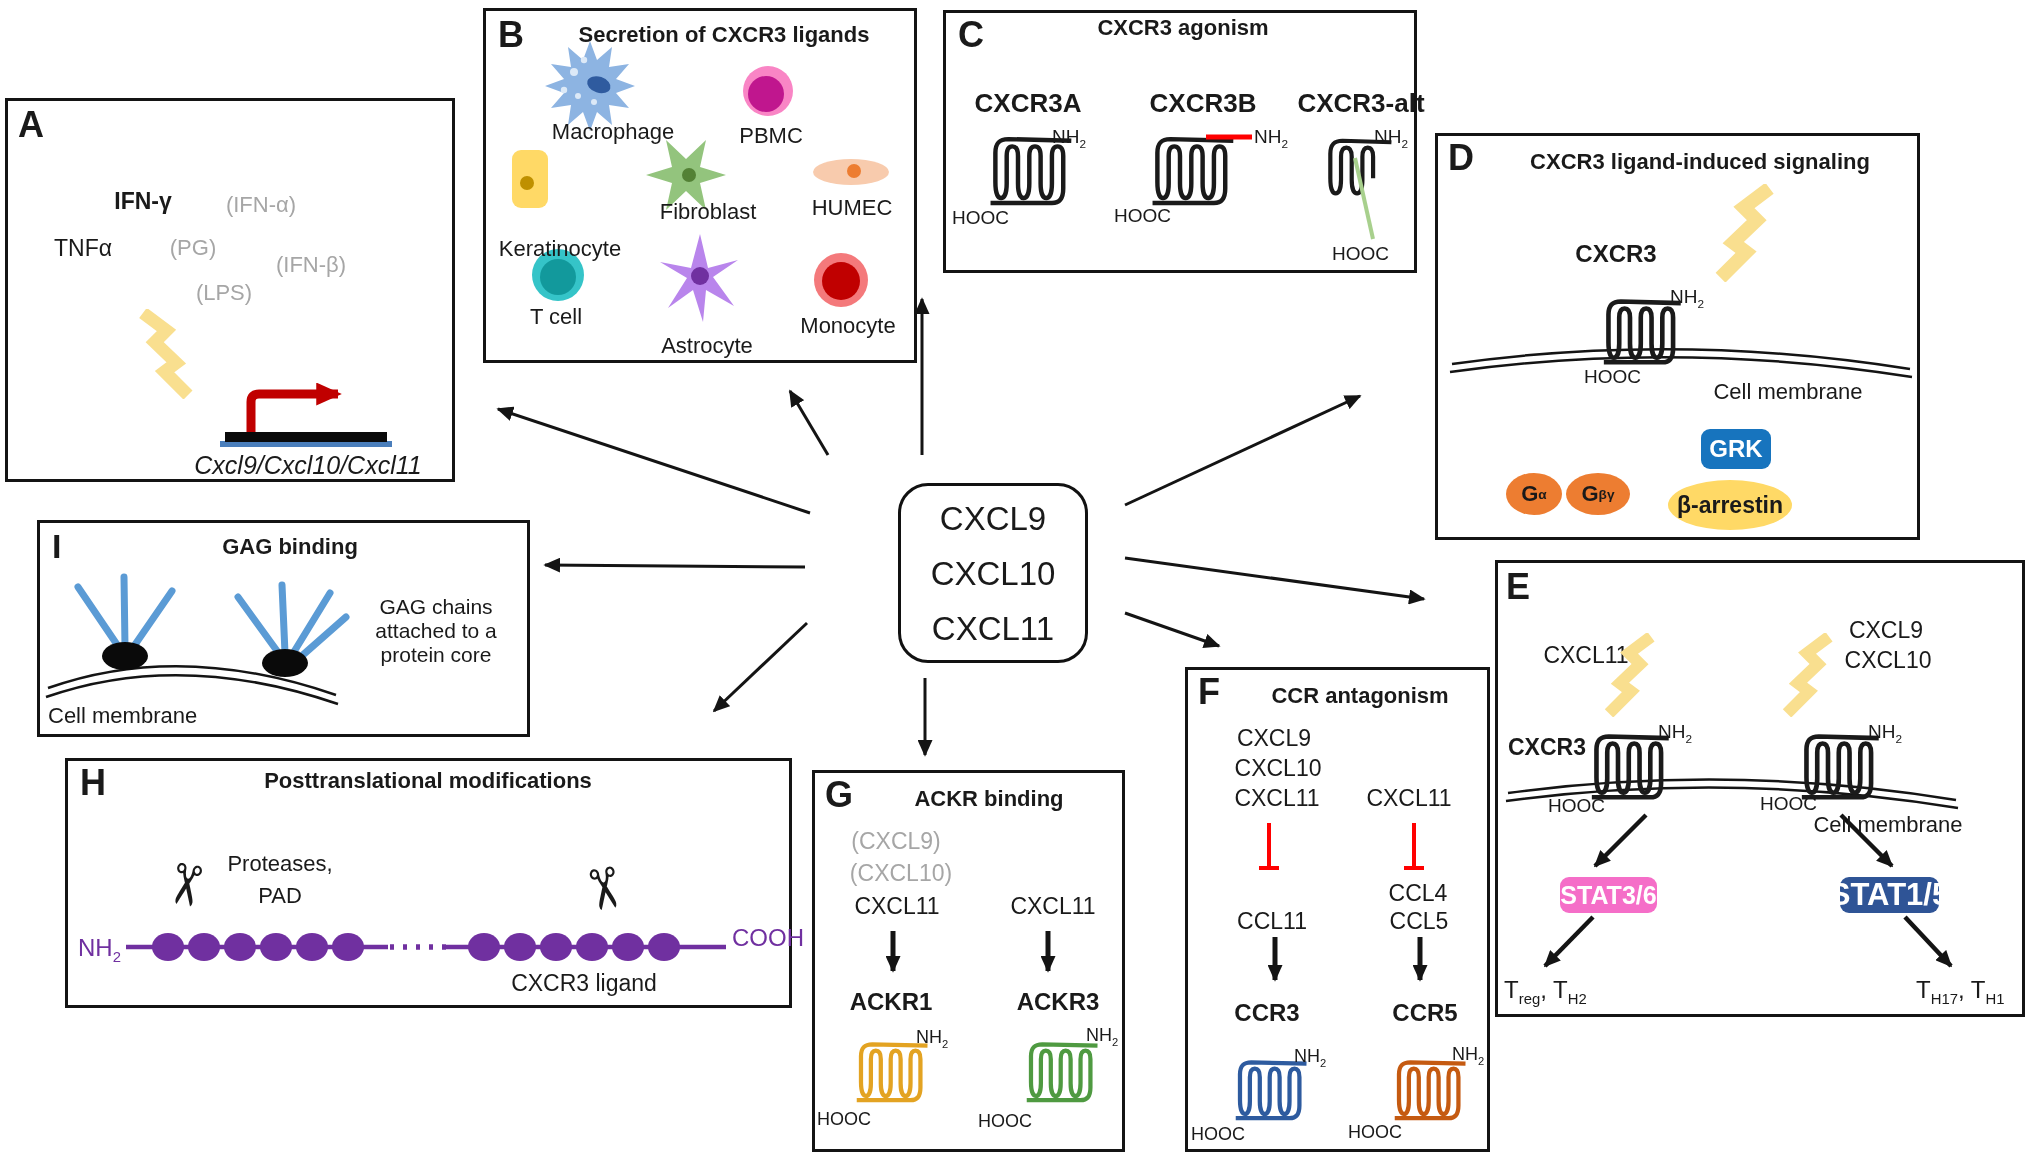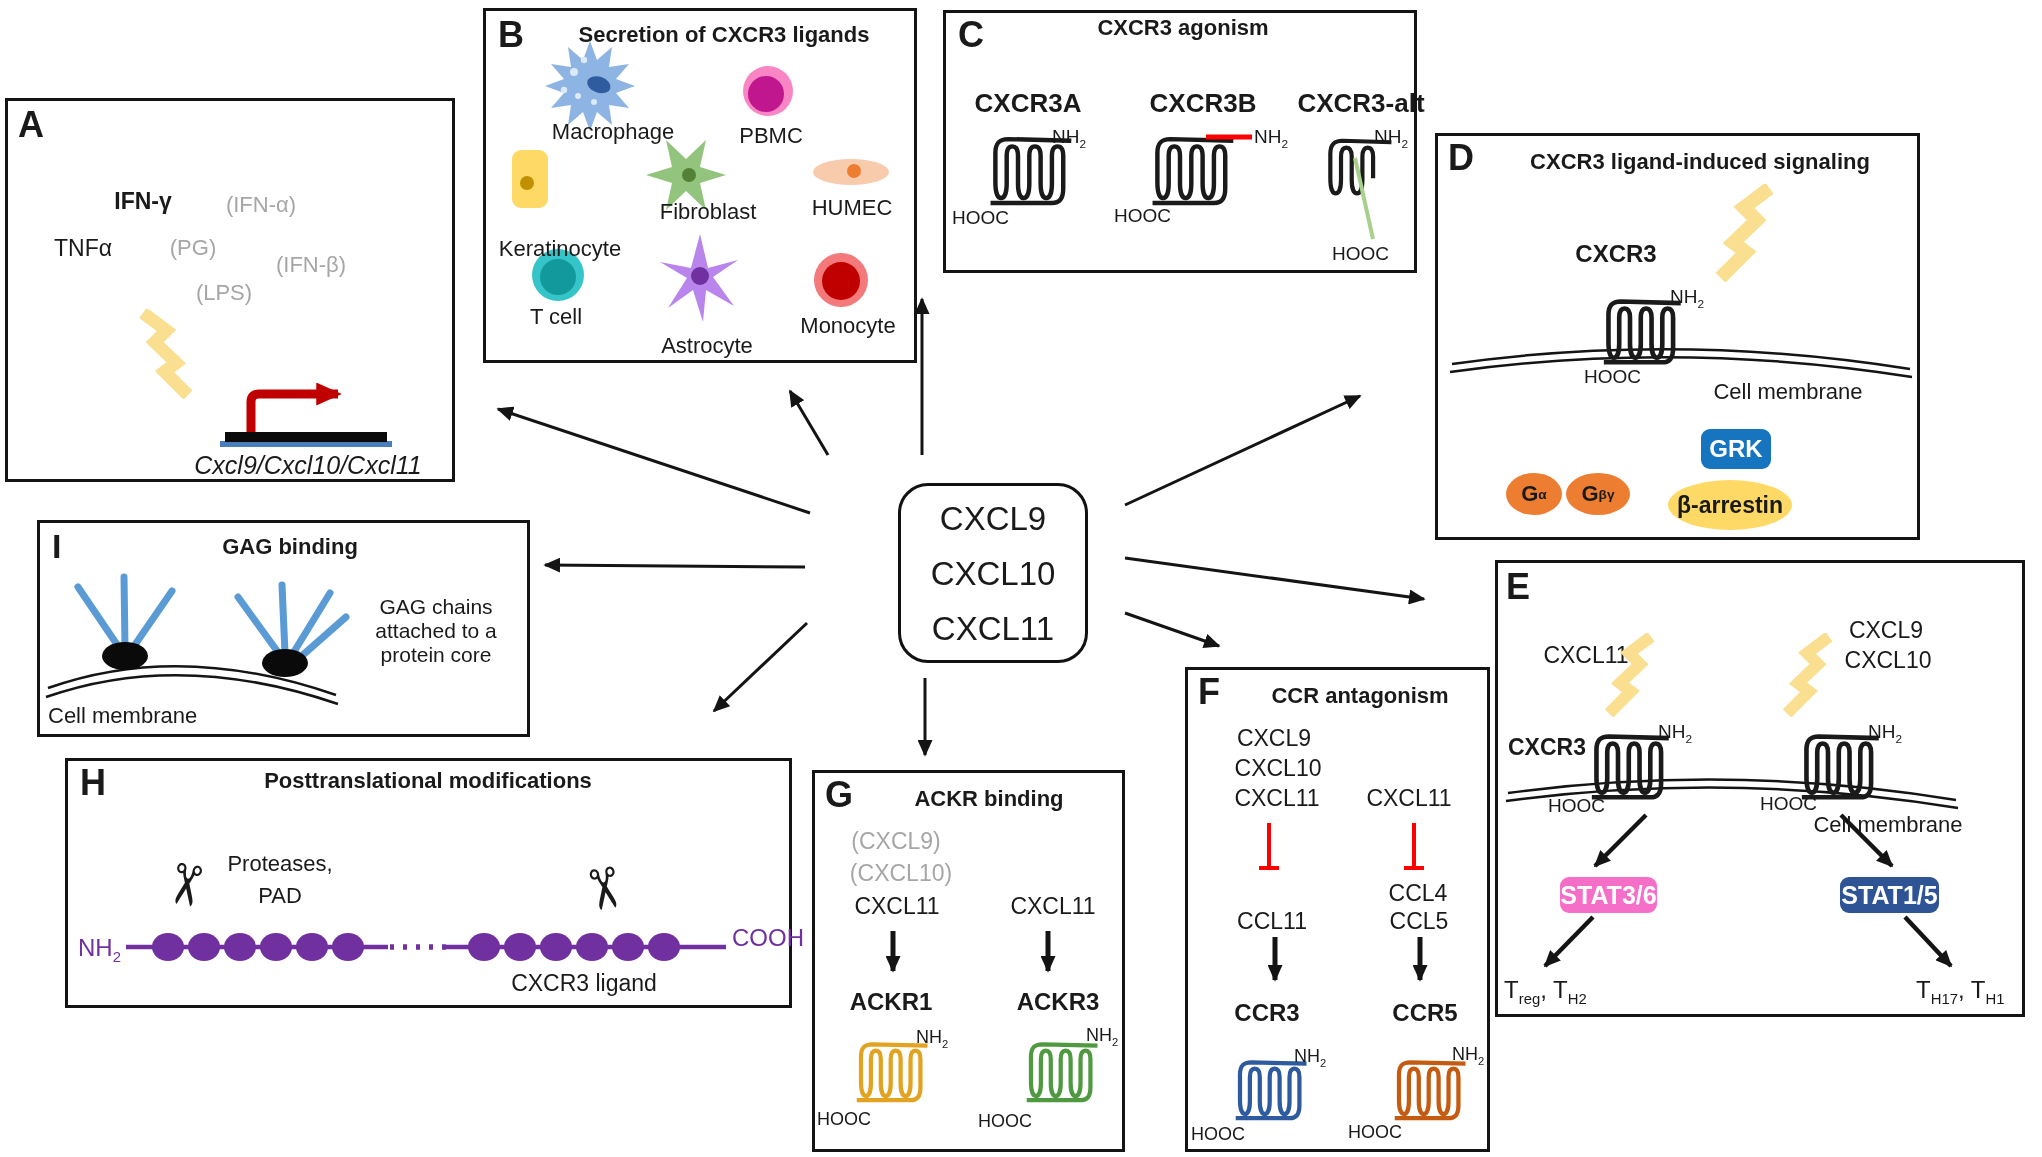--- a/index.html
+++ b/index.html
@@ -212,21 +212,21 @@
     </svg>
     <svg class="abs" style="left:290px;top:158px;" width="100" height="88" viewBox="0 0 130 100">
       <use href="#gpcr7" stroke-width="6" stroke="#1a1a1a"></use>
     </svg>
     <div class="t" style="left:160px;top:158px;font-size:19px;">NH<sub>2</sub></div>
     <div class="t" style="left:370px;top:158px;font-size:19px;">NH<sub>2</sub></div>
     <div class="t" style="left:50px;top:232px;font-size:19px;">HOOC</div>
     <div class="t" style="left:262px;top:230px;font-size:19px;">HOOC</div>
     <div class="t c" style="left:390px;top:250px;font-size:22px;">Cell membrane</div>
     <div class="pill" style="left:62px;top:314px;width:97px;height:36px;border-radius:9px;font-size:25px;background:#F56EC8;">STAT3/6</div>
-    <div class="pill" style="left:342px;top:314px;width:99px;height:36px;border-radius:9px;font-size:25px;background:#2F5496;">STAT1/5</div>
+    <div class="pill" style="left:342px;top:314px;width:99px;height:36px;border-radius:9px;font-size:31px;background:#2F5496;">STAT1/5</div>
     <div class="t" style="left:6px;top:414px;font-size:24px;">T<sub>reg</sub>, T<sub>H2</sub></div>
     <div class="t" style="left:418px;top:414px;font-size:24px;">T<sub>H17</sub>, T<sub>H1</sub></div>
   </div>
 
   <div class="panel" style="left:1185px;top:667px;width:305px;height:485px;">
     <div class="t letter" style="left:10px;top:2px;">F</div>
     <div class="t title c" style="left:172px;top:14px;">CCR antagonism</div>
     <div class="t c" style="left:86px;top:56px;font-size:23px;">CXCL9</div>
     <div class="t c" style="left:90px;top:86px;font-size:23px;">CXCL10</div>
     <div class="t c" style="left:89px;top:116px;font-size:23px;">CXCL11</div>

